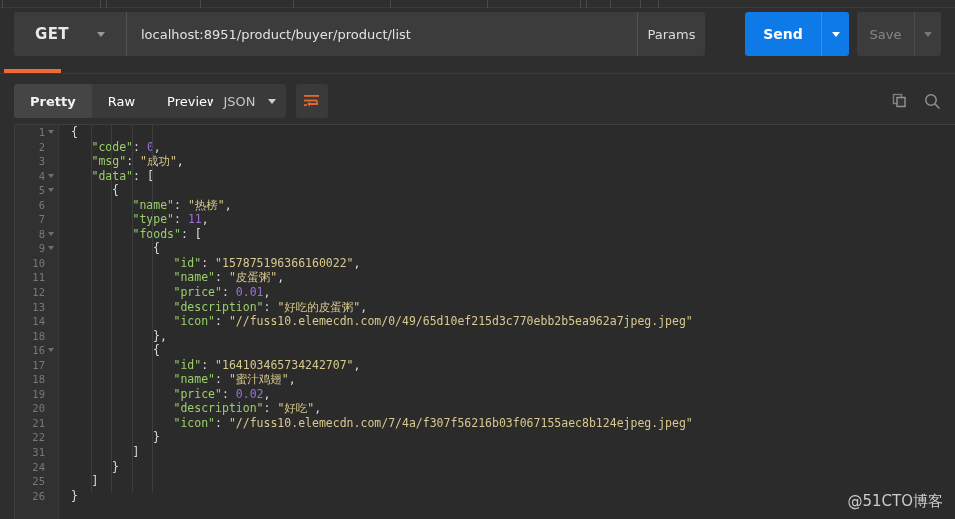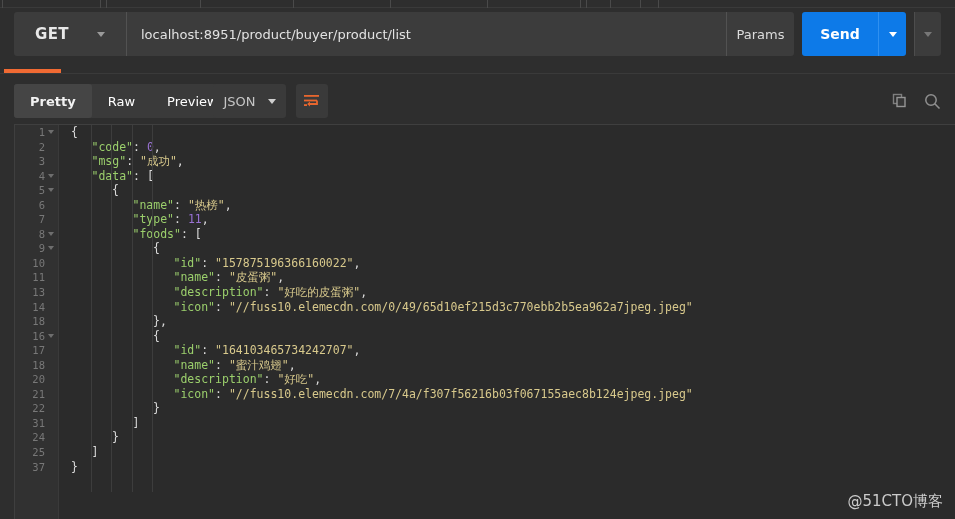--- a/index.html
+++ b/index.html
@@ -49,21 +49,21 @@
     width: 68px; background: #3c3c3c; border-left: 1px solid #525252;
     display: flex; align-items: center; justify-content: center;
     color: #dcdcdc; font-size: 13px; cursor: pointer;
     border-radius: 0 3px 3px 0;
   }
 
   .send-wrap { display: flex; margin-left: 8px; }
   .send-btn {
     width: 76px; background: #0d7ae8; color: #fff; font-size: 14px;
     font-weight: bold; display: flex; align-items: center; justify-content: center;
-    border-radius: 3px 0 0 3px; cursor: pointer;
+    border-radius: 3px 0 0 3px; cursor: pointer; margin-left: 32px;
   }
   .send-caret {
     width: 28px; background: #0d7ae8; border-left: 1px solid #2f90f0;
     display: flex; align-items: center; justify-content: center;
     border-radius: 0 3px 3px 0; cursor: pointer;
   }
 
   .save-wrap { display: flex; margin-left: 8px; }
   .save-btn {
     width: 57px; background: #3c3c3c; color: #868686; font-size: 13px;
@@ -194,20 +194,21 @@
     <div class="params-btn">Params</div>
 
     <div class="send-wrap">
       <div class="send-btn">Send</div>
       <div class="send-caret">
         <span class="caret white"></span>
       </div>
     </div>
 
     <div class="save-wrap">
+      <div class="save-btn">Save</div>
       <div class="save-caret">
         <span class="caret dim"></span>
       </div>
     </div>
   </div>
 
   <div class="sep-line"></div>
   <div class="orange-bar"></div>
 
   <div class="resp-toolbar">
@@ -255,33 +256,35 @@
         <div class="line"><span class="ln">2</span><span class="code" style="left: 76.5px;"><span class="k">"code"</span><span class="p">: </span><span class="n">0</span><span class="p">,</span></span></div>
         <div class="line"><span class="ln">3</span><span class="code" style="left: 76.5px;"><span class="k">"msg"</span><span class="p">: </span><span class="s">"成功"</span><span class="p">,</span></span></div>
         <div class="line"><span class="ln">4</span><span class="fold"></span><span class="code" style="left: 76.5px;"><span class="k">"data"</span><span class="p">: [</span></span></div>
         <div class="line"><span class="ln">5</span><span class="fold"></span><span class="code" style="left: 97px;"><span class="p">{</span></span></div>
         <div class="line"><span class="ln">6</span><span class="code" style="left: 117.5px;"><span class="k">"name"</span><span class="p">: </span><span class="s">"热榜"</span><span class="p">,</span></span></div>
         <div class="line"><span class="ln">7</span><span class="code" style="left: 117.5px;"><span class="k">"type"</span><span class="p">: </span><span class="n">11</span><span class="p">,</span></span></div>
         <div class="line"><span class="ln">8</span><span class="fold"></span><span class="code" style="left: 117.5px;"><span class="k">"foods"</span><span class="p">: [</span></span></div>
         <div class="line"><span class="ln">9</span><span class="fold"></span><span class="code" style="left: 138px;"><span class="p">{</span></span></div>
         <div class="line"><span class="ln">10</span><span class="code" style="left: 158.5px;"><span class="k">"id"</span><span class="p">: </span><span class="s">"157875196366160022"</span><span class="p">,</span></span></div>
         <div class="line"><span class="ln">11</span><span class="code" style="left: 158.5px;"><span class="k">"name"</span><span class="p">: </span><span class="s">"皮蛋粥"</span><span class="p">,</span></span></div>
+        <div class="line"><span class="ln">12</span><span class="code" style="left: 158.5px;"><span class="k">"price"</span><span class="p">: </span><span class="n">0.01</span><span class="p">,</span></span></div>
         <div class="line"><span class="ln">13</span><span class="code" style="left: 158.5px;"><span class="k">"description"</span><span class="p">: </span><span class="s">"好吃的皮蛋粥"</span><span class="p">,</span></span></div>
         <div class="line"><span class="ln">14</span><span class="code" style="left: 158.5px;"><span class="k">"icon"</span><span class="p">: </span><span class="s">"//fuss10.elemecdn.com/0/49/65d10ef215d3c770ebb2b5ea962a7jpeg.jpeg"</span></span></div>
         <div class="line"><span class="ln">18</span><span class="code" style="left: 138px;"><span class="p">},</span></span></div>
         <div class="line"><span class="ln">16</span><span class="fold"></span><span class="code" style="left: 138px;"><span class="p">{</span></span></div>
         <div class="line"><span class="ln">17</span><span class="code" style="left: 158.5px;"><span class="k">"id"</span><span class="p">: </span><span class="s">"164103465734242707"</span><span class="p">,</span></span></div>
         <div class="line"><span class="ln">18</span><span class="code" style="left: 158.5px;"><span class="k">"name"</span><span class="p">: </span><span class="s">"蜜汁鸡翅"</span><span class="p">,</span></span></div>
+        <div class="line"><span class="ln">19</span><span class="code" style="left: 158.5px;"><span class="k">"price"</span><span class="p">: </span><span class="n">0.02</span><span class="p">,</span></span></div>
         <div class="line"><span class="ln">20</span><span class="code" style="left: 158.5px;"><span class="k">"description"</span><span class="p">: </span><span class="s">"好吃"</span><span class="p">,</span></span></div>
         <div class="line"><span class="ln">21</span><span class="code" style="left: 158.5px;"><span class="k">"icon"</span><span class="p">: </span><span class="s">"//fuss10.elemecdn.com/7/4a/f307f56216b03f067155aec8b124ejpeg.jpeg"</span></span></div>
         <div class="line"><span class="ln">22</span><span class="code" style="left: 138px;"><span class="p">}</span></span></div>
         <div class="line"><span class="ln">31</span><span class="code" style="left: 117.5px;"><span class="p">]</span></span></div>
         <div class="line"><span class="ln">24</span><span class="code" style="left: 97px;"><span class="p">}</span></span></div>
         <div class="line"><span class="ln">25</span><span class="code" style="left: 76.5px;"><span class="p">]</span></span></div>
-        <div class="line"><span class="ln">37</span><span class="code" style="left: 56px;"><span class="p">}</span></span></div>
+        <div class="line"><span class="ln">26</span><span class="code" style="left: 56px;"><span class="p">}</span></span></div>
       </div>
   <div class="ind-guide" style="left: 75.5px; top: 0px; bottom: 26.7px;"></div>
       <div class="ind-guide" style="left: 96px; top: 0px; bottom: 26.7px;"></div>
       <div class="ind-guide" style="left: 116.5px; top: 0px; bottom: 26.7px;"></div>
       <div class="ind-guide" style="left: 137px; top: 0px; bottom: 26.7px;"></div>
     </div>
 
   <div class="watermark">@51CTO博客</div>
 </div>
 

